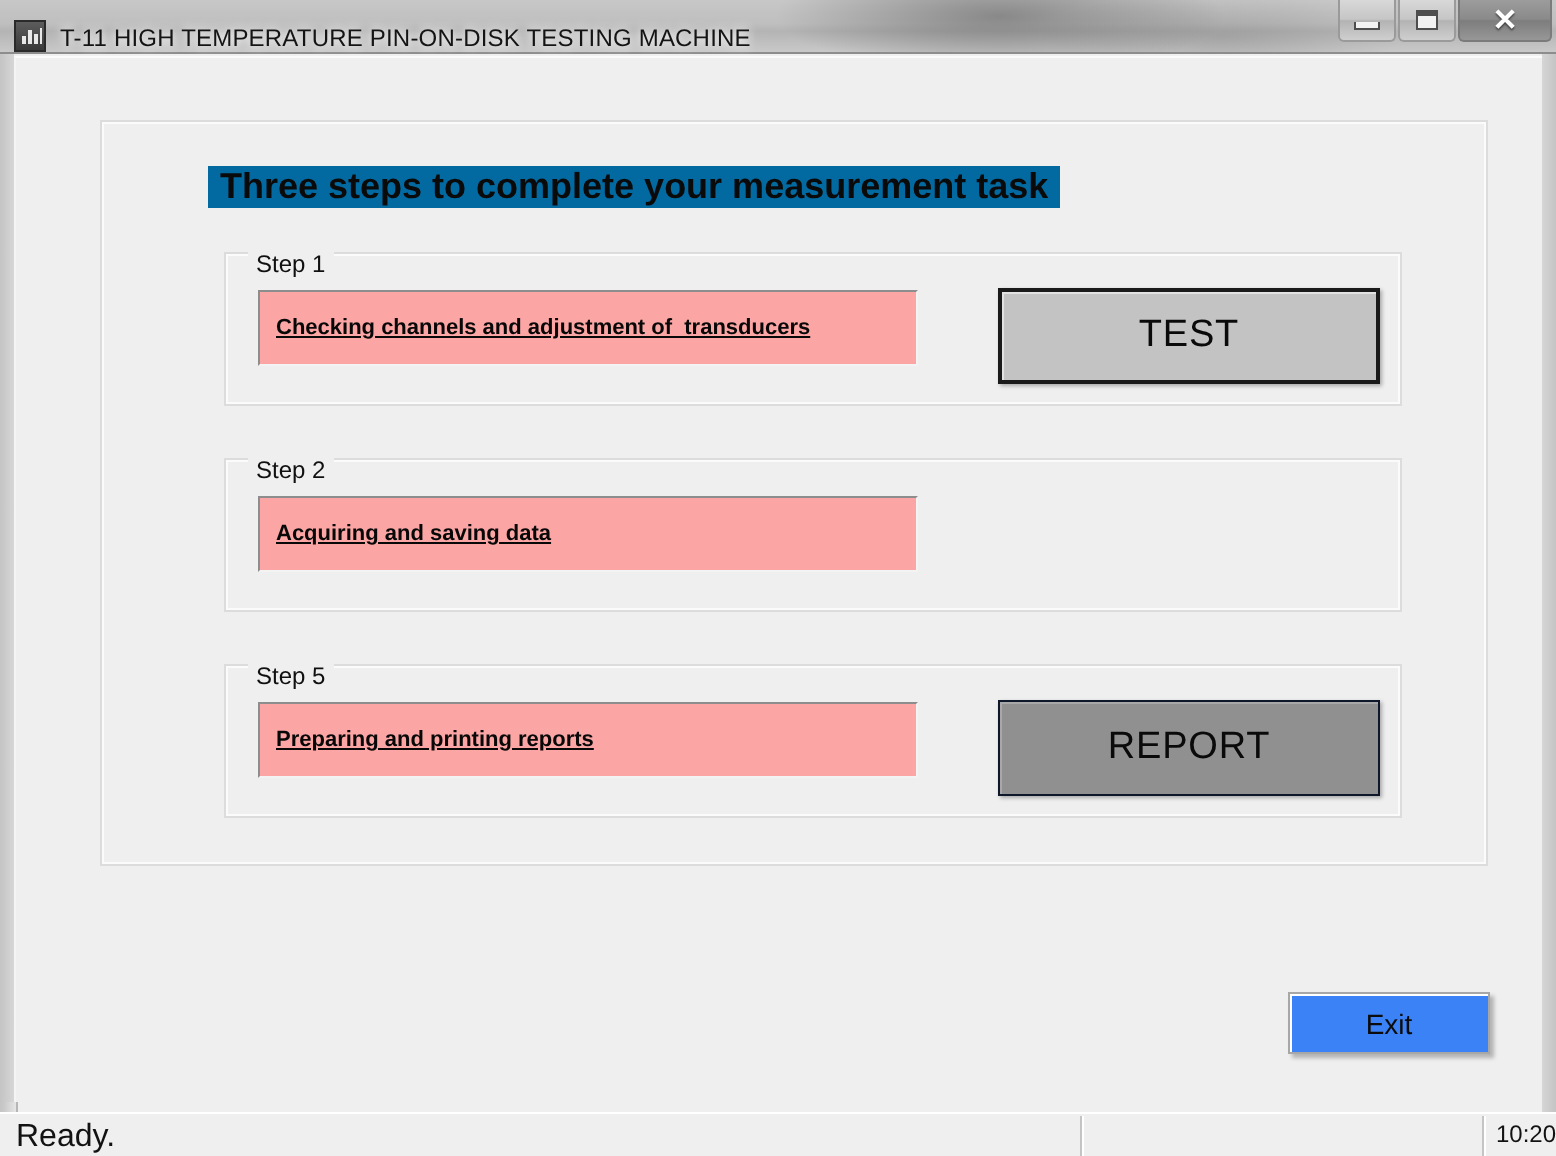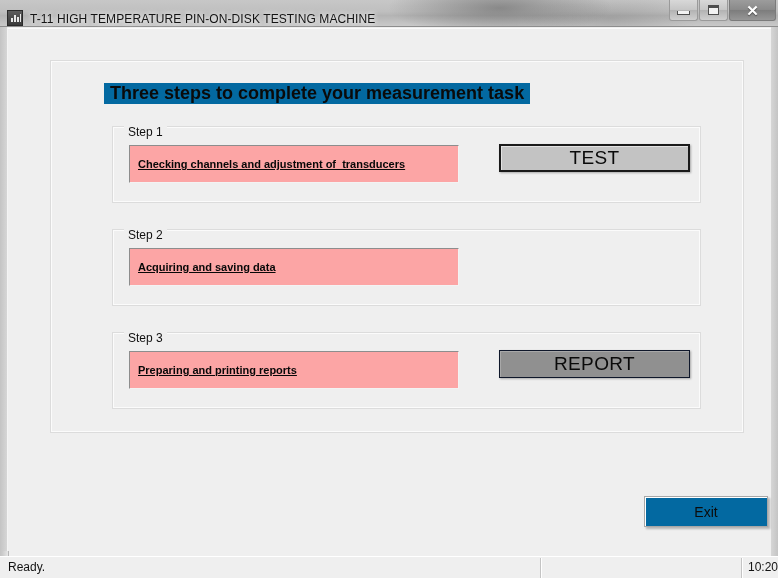--- a/index.html
+++ b/index.html
@@ -221,21 +221,21 @@
   }
   .desc-1 { top: 145px; }
   .desc-2 { top: 248px; }
   .desc-3 { top: 351px; }
 
   
   .action-btn {
     position: absolute;
     left: 499px;
     width: 191px;
-    height: 28px;
+    height: 48px;
     box-sizing: border-box;
     font-size: 19px;
     color: #0a0a0a;
     display: flex;
     align-items: center;
     justify-content: center;
     letter-spacing: 0.4px;
     background: #cfcfcf;
     border: 1px solid #9b9b9b;
     box-shadow: inset 1px 1px 0 #f2f2f2, 1px 1px 2px rgba(0,0,0,0.28);
@@ -255,24 +255,24 @@
     background: #909090;
     border: 1px solid #0f172a;
     box-shadow: inset 1px 1px 0 #a8a8a8, 1px 1px 2px rgba(0,0,0,0.3);
   }
 
   
   .exit-btn {
     position: absolute;
     left: 644px;
     top: 496px;
-    width: 124px;
+    width: 101px;
     height: 31px;
     box-sizing: border-box;
-    background: #0369a1;
+    background: #3b82f6;
     border: 1px solid #a7a7a7;
     box-shadow: inset 1px 1px 0 #ffffff, 2px 2px 2px rgba(0,0,0,0.25);
     font-size: 14px;
     color: #0c0c0c;
     display: flex;
     align-items: center;
     justify-content: center;
   }
 
   
@@ -295,21 +295,21 @@
     height: 20px;
     background: #c4c4c4;
     box-shadow: 1px 0 0 #ffffff;
   }
   .status-sep.s1 { left: 540px; }
   .status-sep.s2 { left: 741px; }
   .status-text {
     position: absolute;
     left: 8px;
     top: 3px;
-    font-size: 12px;
+    font-size: 16px;
     color: #121212;
   }
   .status-time {
     position: absolute;
     left: 748px;
     top: 3px;
     font-size: 12px;
     color: #121212;
   }
   .grip {
@@ -362,21 +362,21 @@
   <div class="step-group step-g1"></div>
   <div class="step-label step-l1">Step 1</div>
   <div class="desc desc-1">Checking channels and adjustment of  transducers</div>
   <div class="action-btn btn-test">TEST</div>
 
   <div class="step-group step-g2"></div>
   <div class="step-label step-l2">Step 2</div>
   <div class="desc desc-2">Acquiring and saving data</div>
 
   <div class="step-group step-g3"></div>
-  <div class="step-label step-l3">Step 3</div>
+  <div class="step-label step-l3">Step 5</div>
   <div class="desc desc-3">Preparing and printing reports</div>
   <div class="action-btn btn-report">REPORT</div>
 
   <div class="exit-btn">Exit</div>
 
   <div class="grip"></div>
   <div class="statusbar">
     <span class="status-text">Ready.</span>
     <span class="status-sep s1"></span>
     <span class="status-sep s2"></span>

